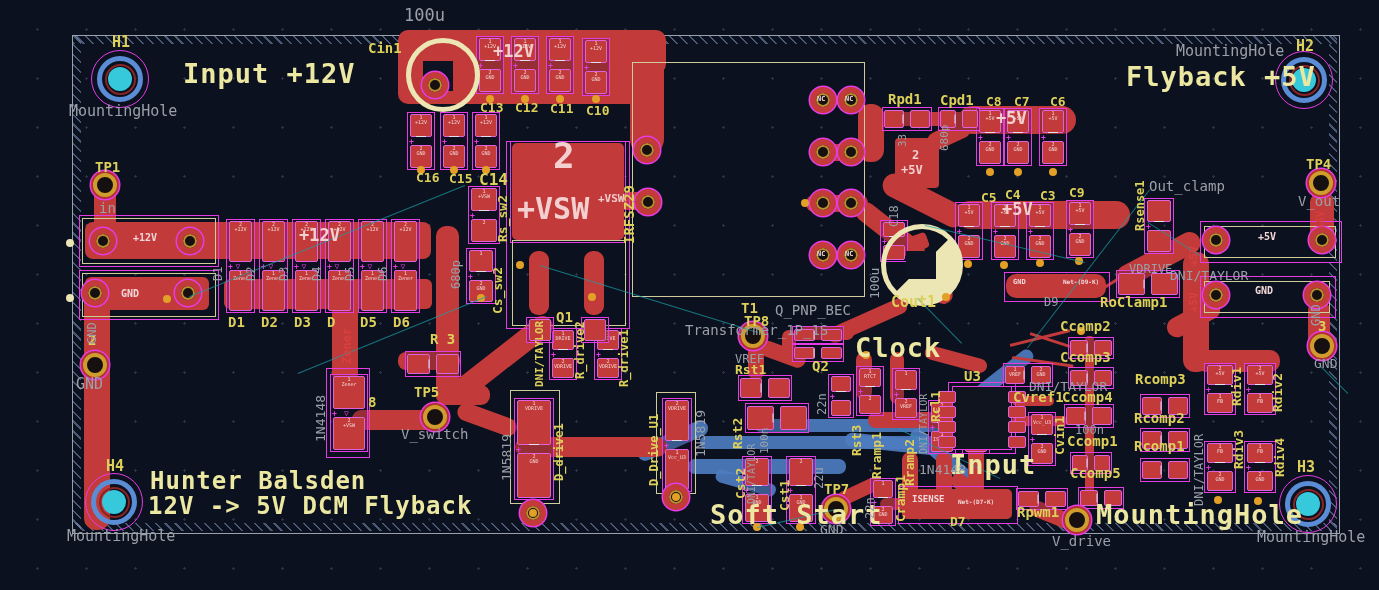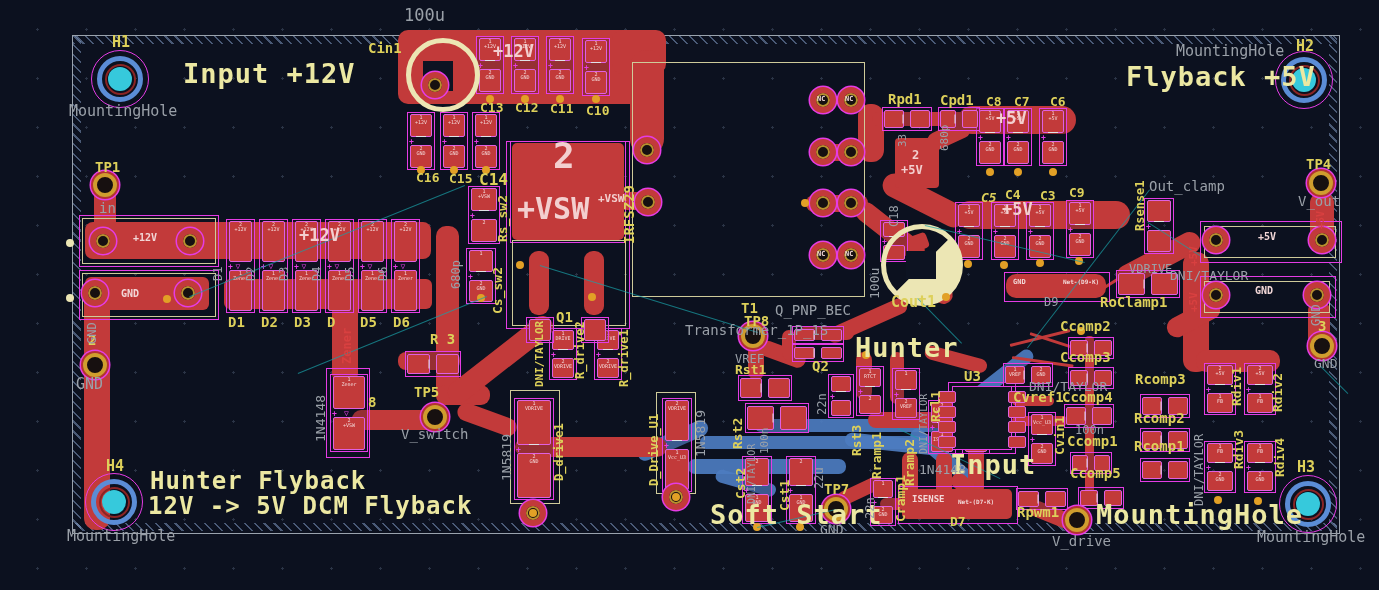--- a/index.html
+++ b/index.html
@@ -614,23 +614,23 @@
       <div class="rat" style="left: 1150px; top: 190px; width: 199.62px; transform: rotate(127.674deg);"></div>
       <div class="rat" style="left: 918px; top: 298px; width: 62.9365px; transform: rotate(45.6437deg);"></div>
       <div class="rat" style="left: 1148px; top: 222px; width: 61.5873px; transform: rotate(32.3998deg);"></div>
       <div class="rat" style="left: 1320px; top: 365px; width: 39.598px; transform: rotate(45deg);"></div>
       <div class="rat" style="left: 898px; top: 428px; width: 113.596px; transform: rotate(26.1139deg);"></div>
       <div class="rat" style="left: 757px; top: 527px; width: 81.0247px; transform: rotate(-12.8356deg);"></div>
     </div>
   <div id="layer-silk">
       <div class="lb silk" style="left: 183px; top: 60px; font-size: 27px;">Input +12V</div>
       <div class="lb silk" style="left: 1126px; top: 63px; font-size: 27px;">Flyback +5V</div>
-      <div class="lb silk" style="left: 150px; top: 469px; font-size: 24px;">Hunter Flyback</div>
+      <div class="lb silk" style="left: 150px; top: 469px; font-size: 24px;">Hunter Balsden</div>
       <div class="lb silk" style="left: 148px; top: 494px; font-size: 24px;">12V -&gt; 5V DCM Flyback</div>
-      <div class="lb silk" style="left: 855px; top: 334px; font-size: 27px;">Hunter</div>
+      <div class="lb silk" style="left: 855px; top: 334px; font-size: 27px;">Clock</div>
       <div class="lb silk" style="left: 950px; top: 451px; font-size: 27px;">Input</div>
       <div class="lb silk" style="left: 710px; top: 501px; font-size: 27px;">Soft Start</div>
       <div class="lb silk" style="left: 1096px; top: 501px; font-size: 27px;">MountingHole</div>
       <div class="lb fab" style="left: 69px; top: 104px; font-size: 15px;">MountingHole</div>
       <div class="lb fab" style="left: 1176px; top: 44px; font-size: 15px;">MountingHole</div>
       <div class="lb fab" style="left: 1257px; top: 530px; font-size: 15px;">MountingHole</div>
       <div class="lb fab" style="left: 67px; top: 529px; font-size: 15px;">MountingHole</div>
       <div class="lb ref" style="left: 112px; top: 35px; font-size: 15px;">H1</div>
       <div class="lb ref" style="left: 1296px; top: 39px; font-size: 15px;">H2</div>
       <div class="lb ref" style="left: 1297px; top: 460px; font-size: 15px;">H3</div>
@@ -649,21 +649,21 @@
       <div class="lb ref" style="left: 480px; top: 101px; font-size: 13px;">C13</div>
       <div class="lb ref" style="left: 515px; top: 101px; font-size: 13px;">C12</div>
       <div class="lb ref" style="left: 550px; top: 102px; font-size: 13px;">C11</div>
       <div class="lb ref" style="left: 586px; top: 104px; font-size: 13px;">C10</div>
       <div class="lb ref" style="left: 416px; top: 171px; font-size: 13px;">C16</div>
       <div class="lb ref" style="left: 449px; top: 172px; font-size: 13px;">C15</div>
       <div class="lb ref" style="left: 479px; top: 172px; font-size: 16px;">C14</div>
       <div class="lb ref" style="left: 986px; top: 95px; font-size: 13px;">C8</div>
       <div class="lb ref" style="left: 1014px; top: 95px; font-size: 13px;">C7</div>
       <div class="lb ref" style="left: 1050px; top: 95px; font-size: 13px;">C6</div>
-      <div class="lb ref" style="left: 981px; top: 191px; font-size: 13px; font-style: italic;">C5</div>
+      <div class="lb ref" style="left: 981px; top: 191px; font-size: 13px;">C5</div>
       <div class="lb ref" style="left: 1005px; top: 188px; font-size: 13px;">C4</div>
       <div class="lb ref" style="left: 1040px; top: 189px; font-size: 13px;">C3</div>
       <div class="lb ref" style="left: 1069px; top: 186px; font-size: 13px;">C9</div>
       <div class="lb ref" style="left: 888px; top: 92px; font-size: 14px;">Rpd1</div>
       <div class="lb ref" style="left: 940px; top: 93px; font-size: 14px;">Cpd1</div>
       <div class="lb ref" style="left: 228px; top: 315px; font-size: 14px;">D1</div>
       <div class="lb ref" style="left: 261px; top: 315px; font-size: 14px;">D2</div>
       <div class="lb ref" style="left: 294px; top: 315px; font-size: 14px;">D3</div>
       <div class="lb ref" style="left: 327px; top: 315px; font-size: 14px;">D</div>
       <div class="lb ref" style="left: 360px; top: 315px; font-size: 14px;">D5</div>

